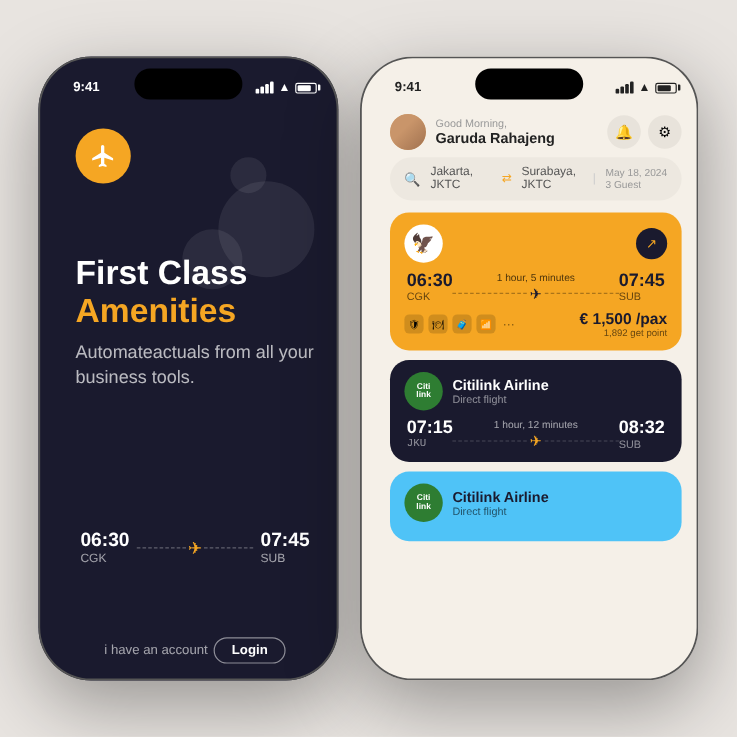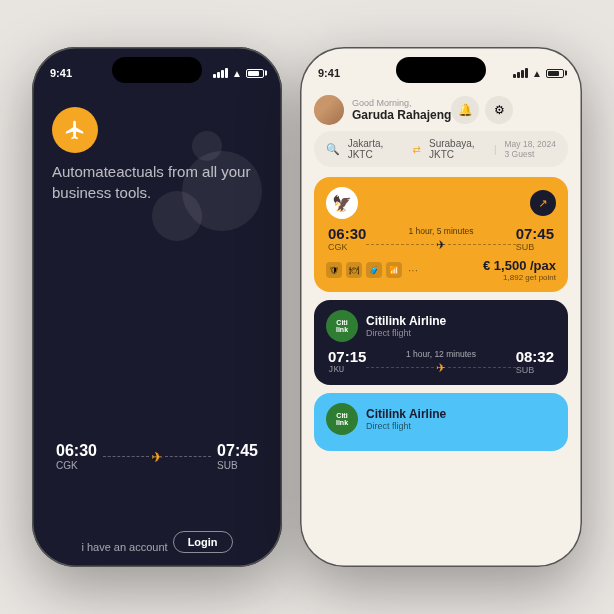--- a/index.html
+++ b/index.html
@@ -14,20 +14,21 @@
       font-family: -apple-system, BlinkMacSystemFont, 'Segoe UI', sans-serif;
       overflow: hidden;
     }
 
     
     .phone {
       border-radius: 44px;
       overflow: hidden;
       position: relative;
       box-shadow: 0 20px 60px rgba(0,0,0,0.35), inset 0 0 0 1.5px #555;
+      padding-left: 11px;
     }
     .phone-left {
       width: 250px;
       height: 520px;
       background: #1a1a2e;
     }
     .phone-right {
       width: 282px;
       height: 520px;
       background: #f5f0e8;
@@ -158,21 +159,21 @@
       bottom: 42px;
       left: 20px;
       width: calc(100% - 40px);
     }
 
     .login-row {
       position: absolute;
       bottom: 14px;
       left: 0; right: 0;
       display: flex;
-      align-items: flex-end;
+      align-items: center;
       justify-content: center;
       gap: 5px;
     }
     .login-text { font-size: 11px; color: rgba(255,255,255,0.6); }
     .login-btn {
       padding: 4px 14px;
       border: 1.5px solid rgba(255,255,255,0.5);
       border-radius: 20px;
       background: transparent;
       color: #fff;
@@ -186,21 +187,21 @@
       padding: 4px 14px 10px;
       display: flex;
       flex-direction: column;
       height: calc(100% - 44px);
       overflow: hidden;
     }
 
     .header-row {
       display: flex;
       align-items: center;
-      justify-content: flex-start;
+      justify-content: space-between;
       margin-bottom: 6px;
     }
     .user-info { display: flex; align-items: center; gap: 8px; }
     .avatar {
       width: 30px; height: 30px; border-radius: 50%;
       background: #d4a574;
       overflow: hidden;
       display: flex; align-items: center; justify-content: center;
     }
     .avatar-img {
@@ -350,20 +351,24 @@
       <div class="bg-dot" style="width:50px;height:50px;top:100px;right:80px;"></div>
       <div class="bg-dot" style="width:30px;height:30px;top:40px;right:60px;"></div>
     </div>
 
     <div class="logo-circle">
       <svg width="22" height="22" viewBox="0 0 24 24" fill="white">
         <path d="M21 16v-2l-8-5V3.5c0-.83-.67-1.5-1.5-1.5S10 2.67 10 3.5V9l-8 5v2l8-2.5V19l-2 1.5V22l3.5-1 3.5 1v-1.5L13 19v-5.5l8 2.5z"></path>
       </svg>
     </div>
 
+    <div class="hero-title">
+      <span>First Class</span><br>
+      <span class="highlight">Amenities</span>
+    </div>
     <p class="hero-subtitle">Automateactuals from all your business tools.</p>
 
     <div class="flight-info-left">
       <div class="flight-route">
         <div class="route-point">
           <div class="route-time">06:30</div>
           <div class="route-code">CGK</div>
         </div>
         <div class="route-line">
           <div class="dashed-line"></div>

